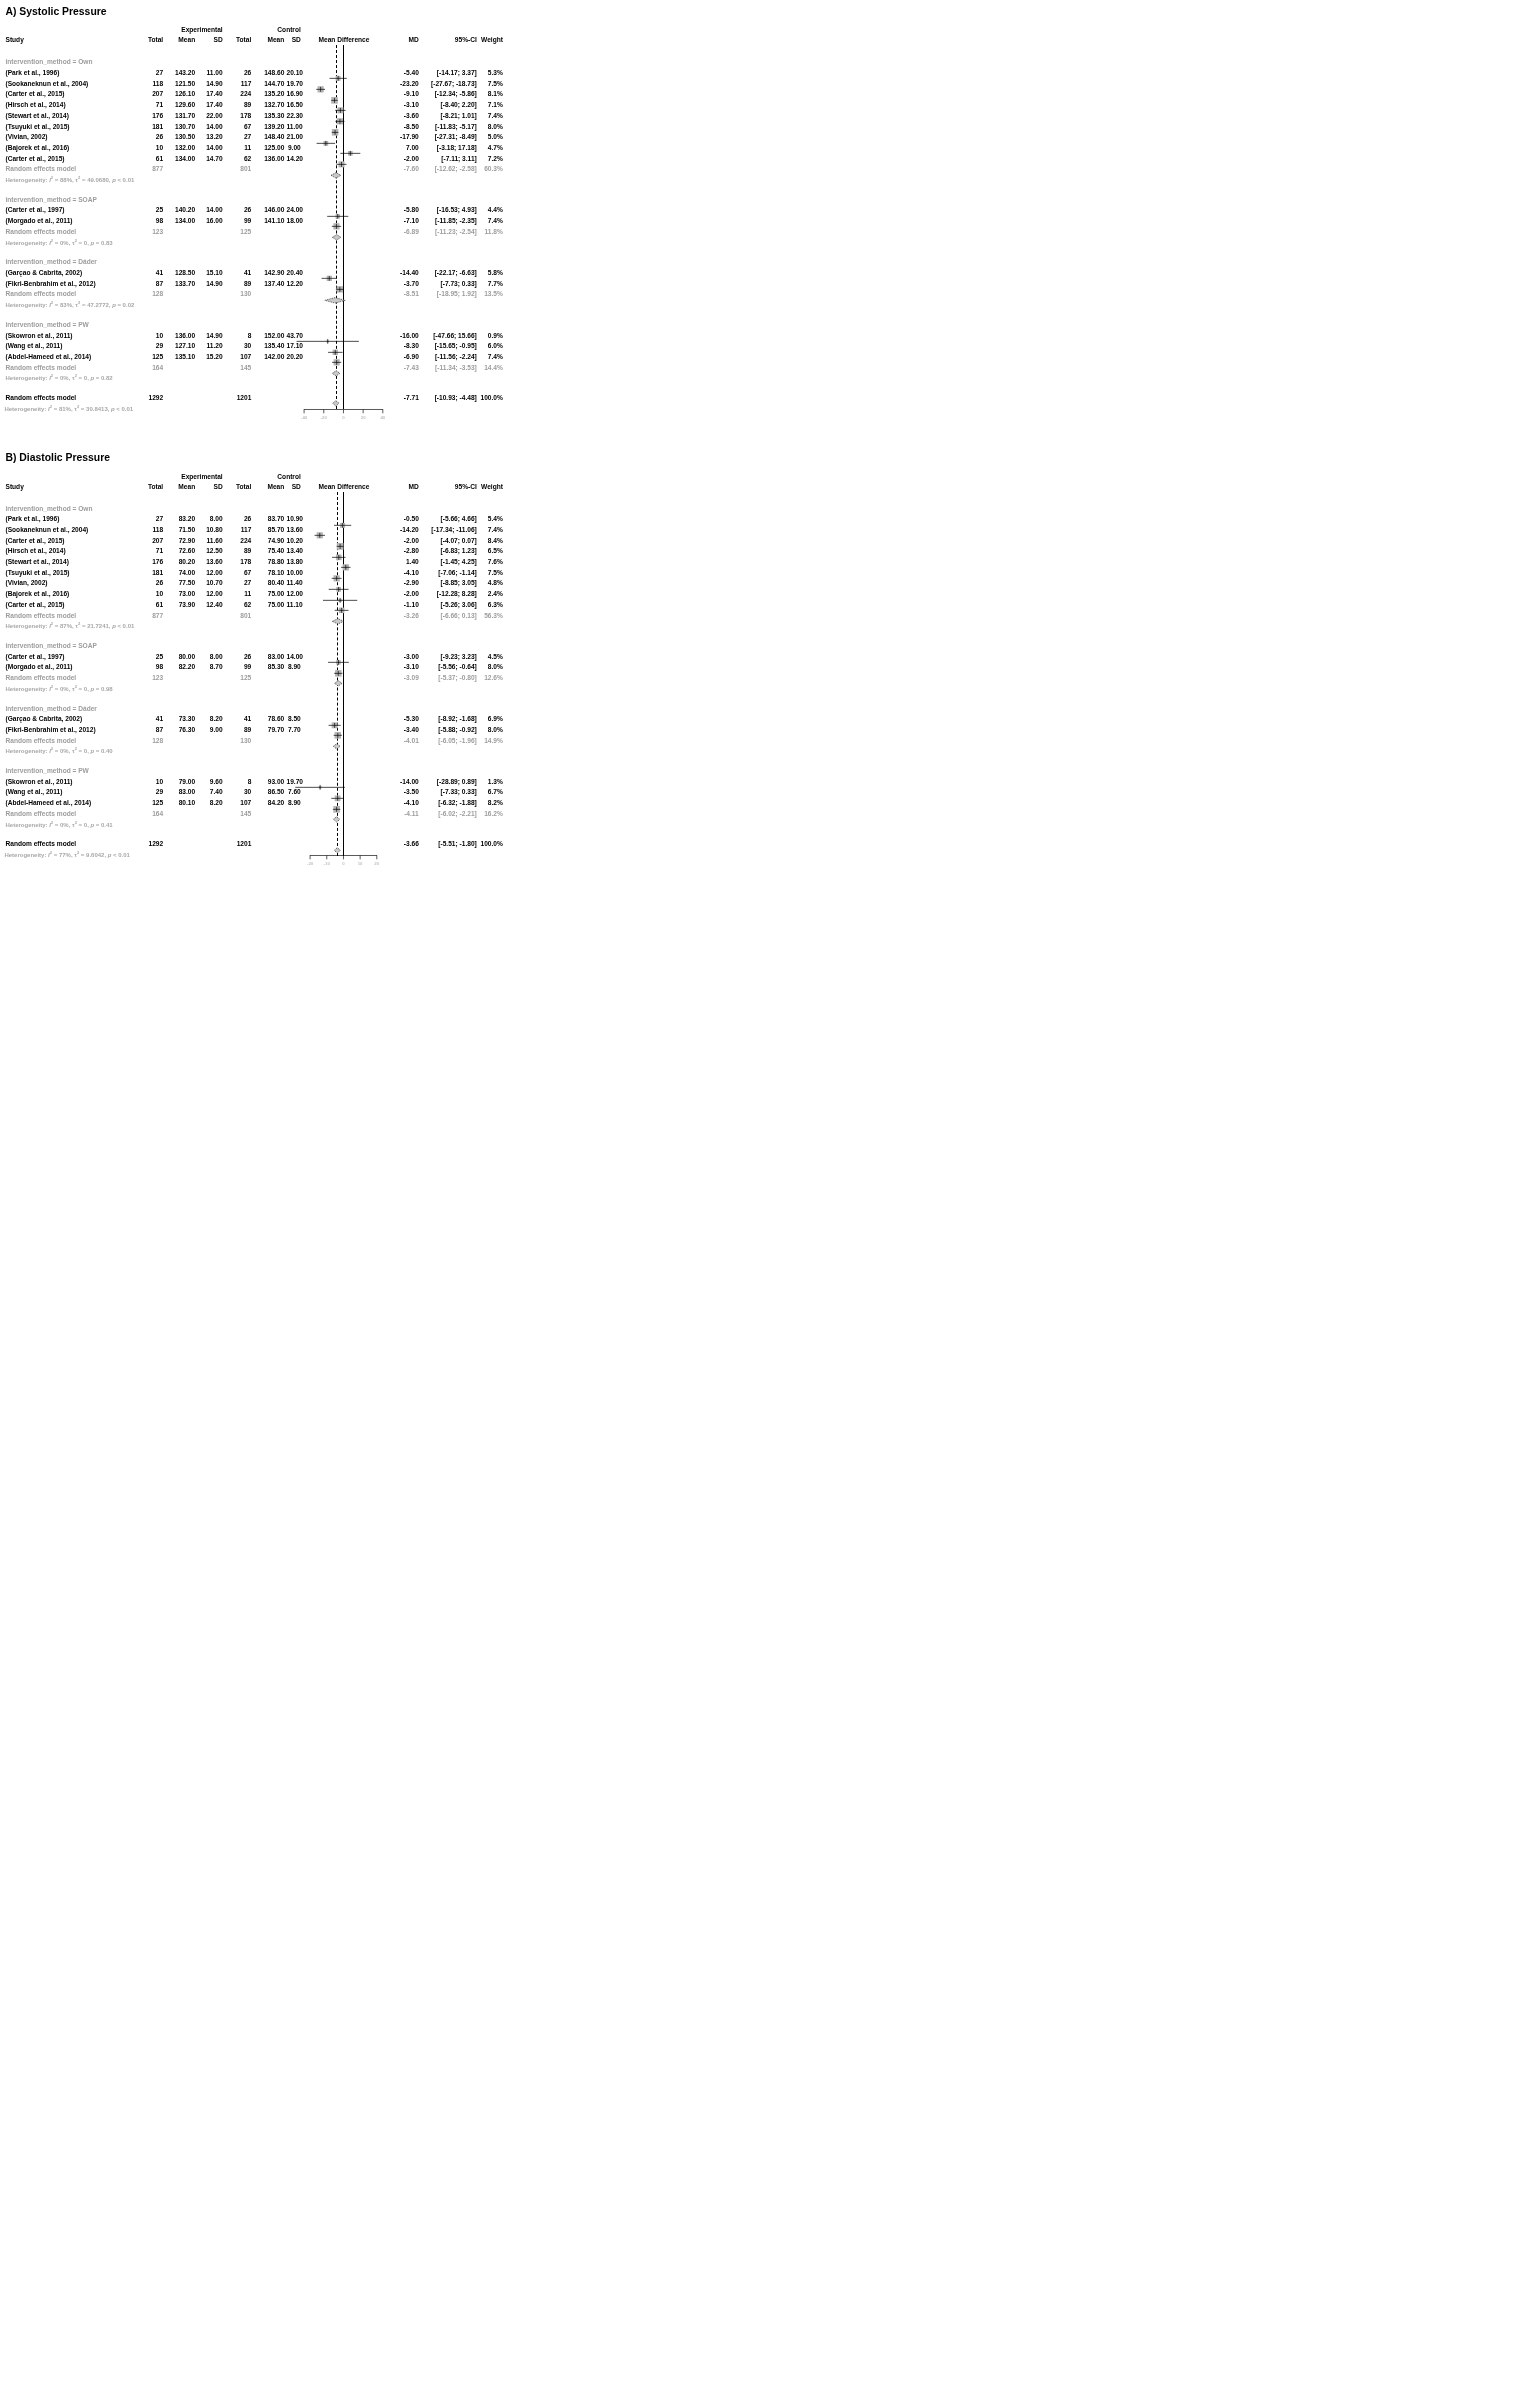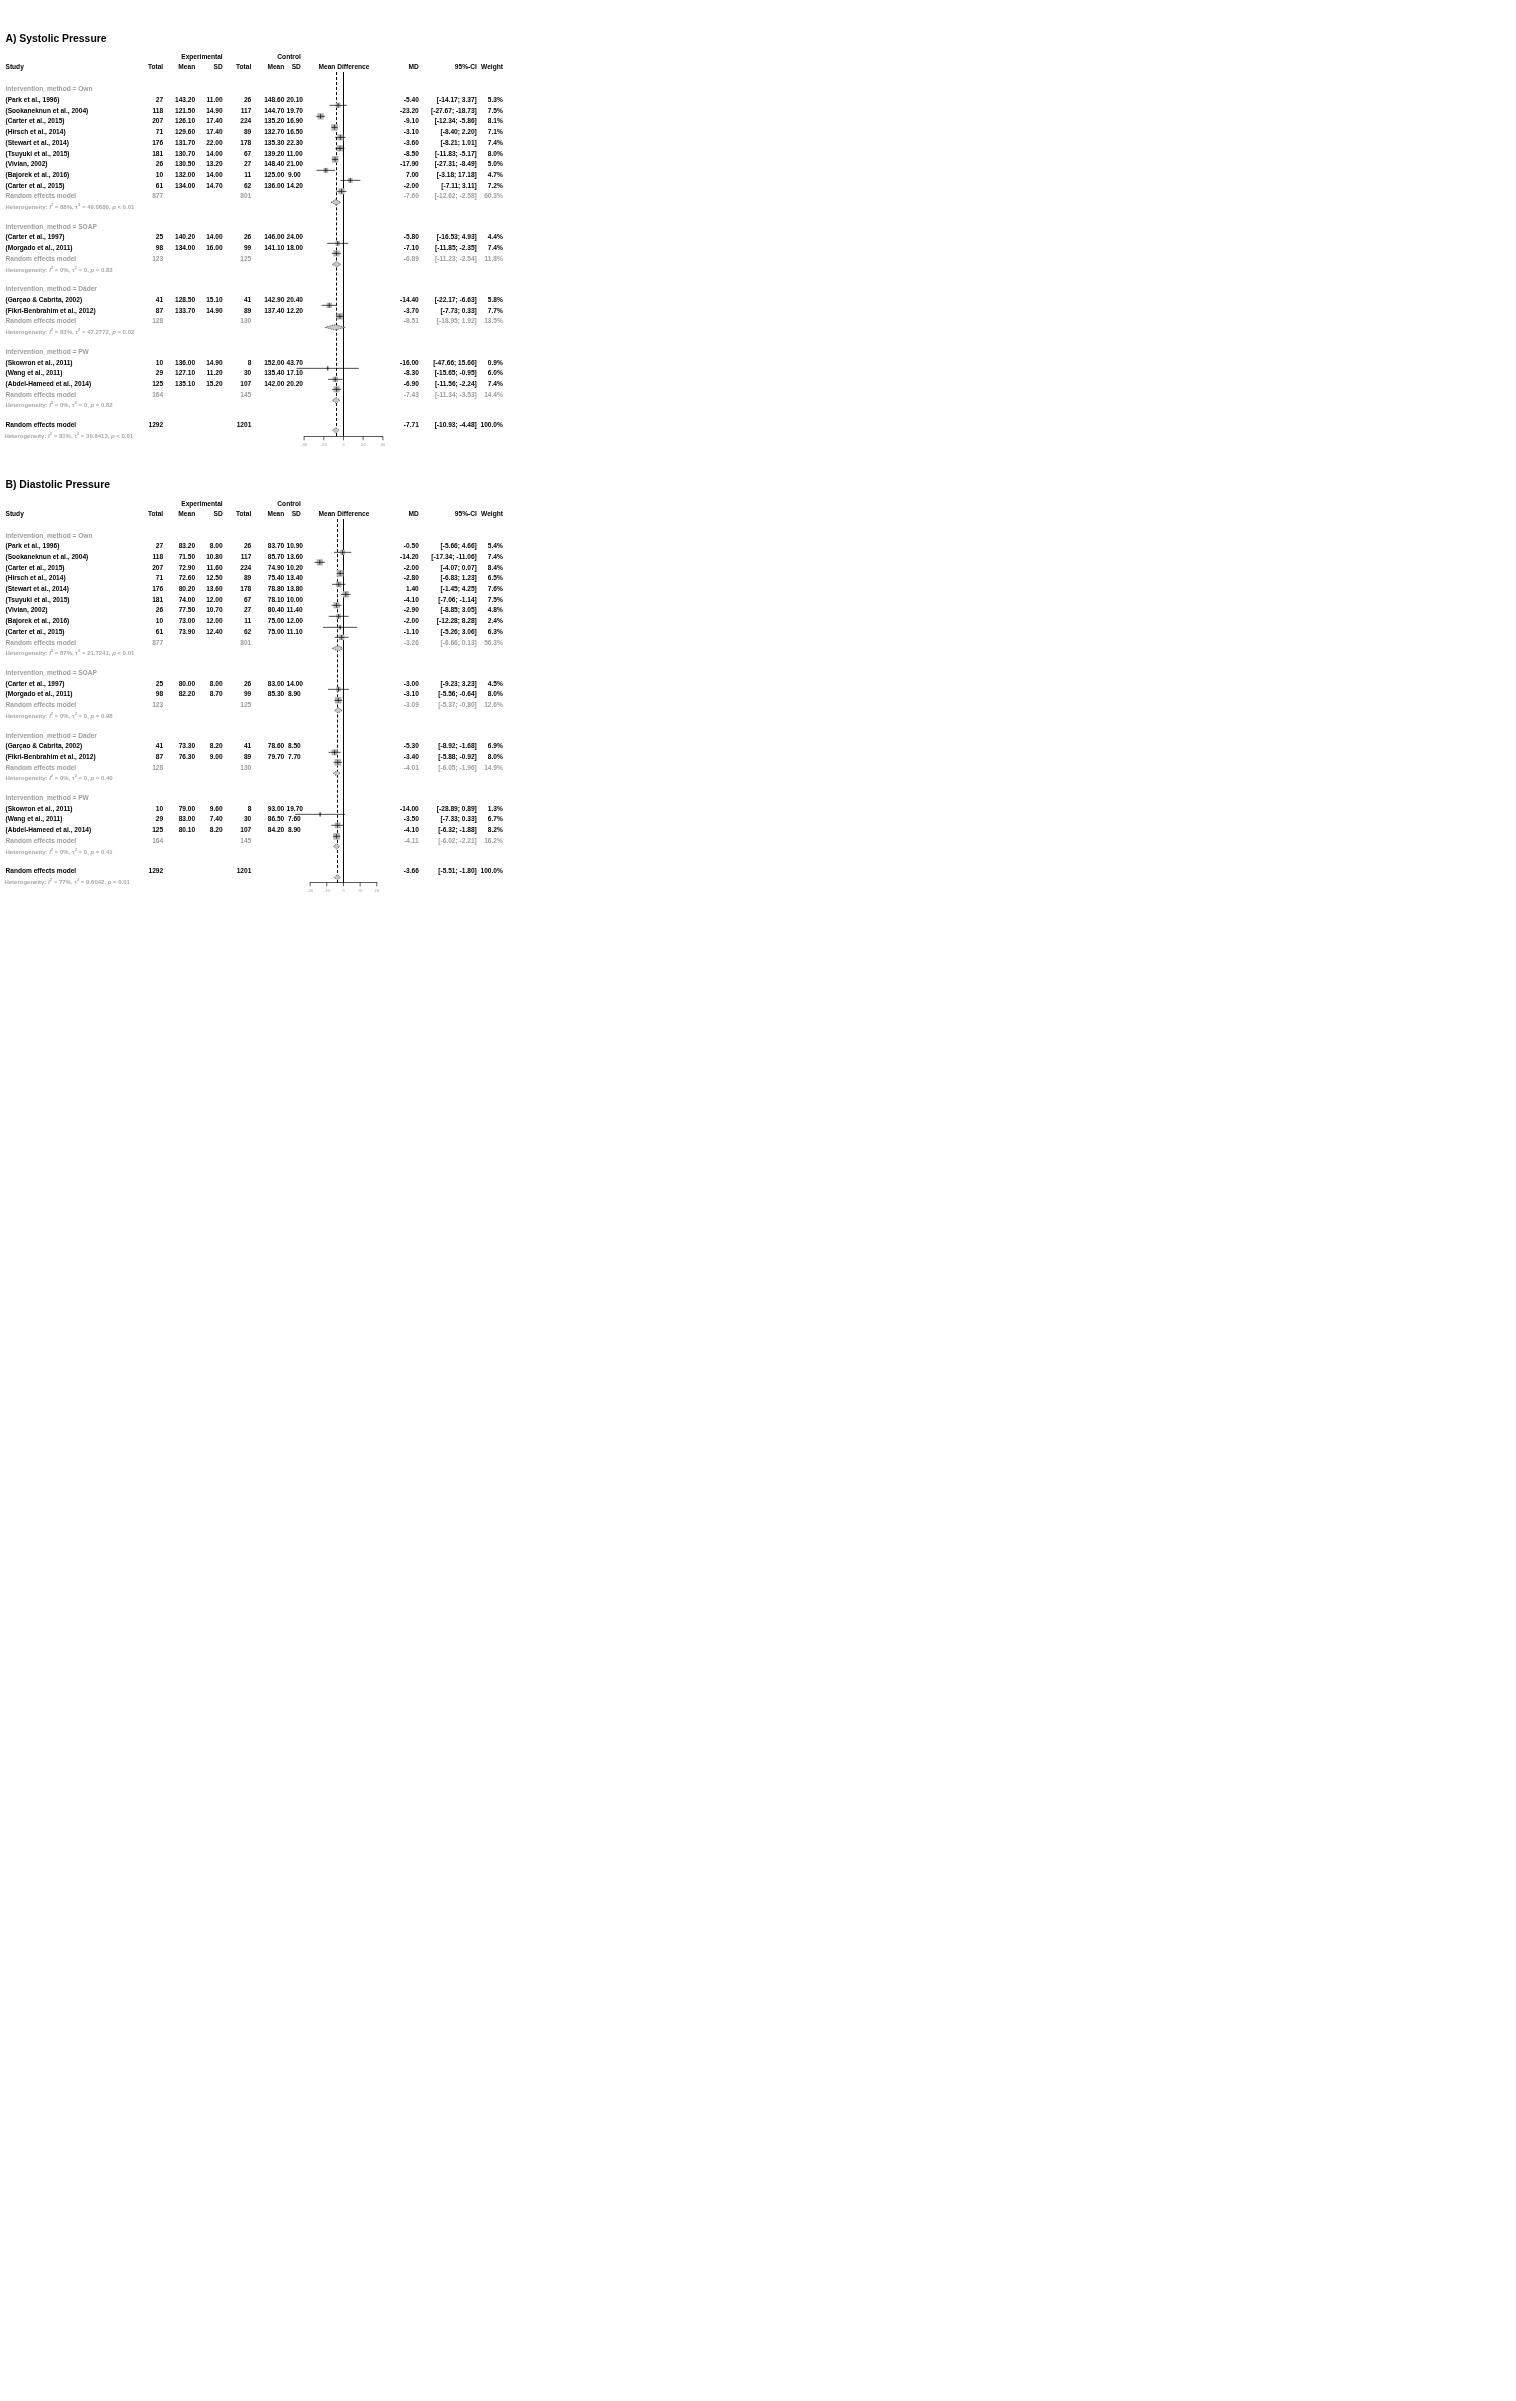--- a/index.html
+++ b/index.html
@@ -1,17 +1,17 @@
 <!DOCTYPE html>
 <html style="font-size:8.8px"><head>
 <meta charset="utf-8">
 <style>
   html,body { margin:0; padding:0; background:#ffffff; }
   body { font-family:"Liberation Sans", sans-serif; font-weight:700; color:#000; }
-  .fig { width:549px; padding:5.5px 0 13px 4.4px; background:#fff;margin-top:27px; }
+  .fig { width:549px; padding:5.5px 0 13px 4.4px; background:#fff; }
   .panel { position:relative; }
   .panel + .panel { margin-top:25px; }
   .panel-title { font-size:10.4px; font-weight:700; margin:0 0 8.8px 1.1px; }
   .r { display:grid;
        grid-template-columns:138px 23px 32px 27.5px 28.6px 33px 16.5px 82px 36px 58px 25px;
        height:10.7px; line-height:10.7px; font-size:6.6px; align-items:center;
        position:relative; z-index:1; }
   .hdr { height:10px; line-height:10px; }
   .c { text-align:right; padding-right:2.2px; white-space:nowrap; }
   .c.study { text-align:left; padding-right:0; padding-left:1.1px; }

